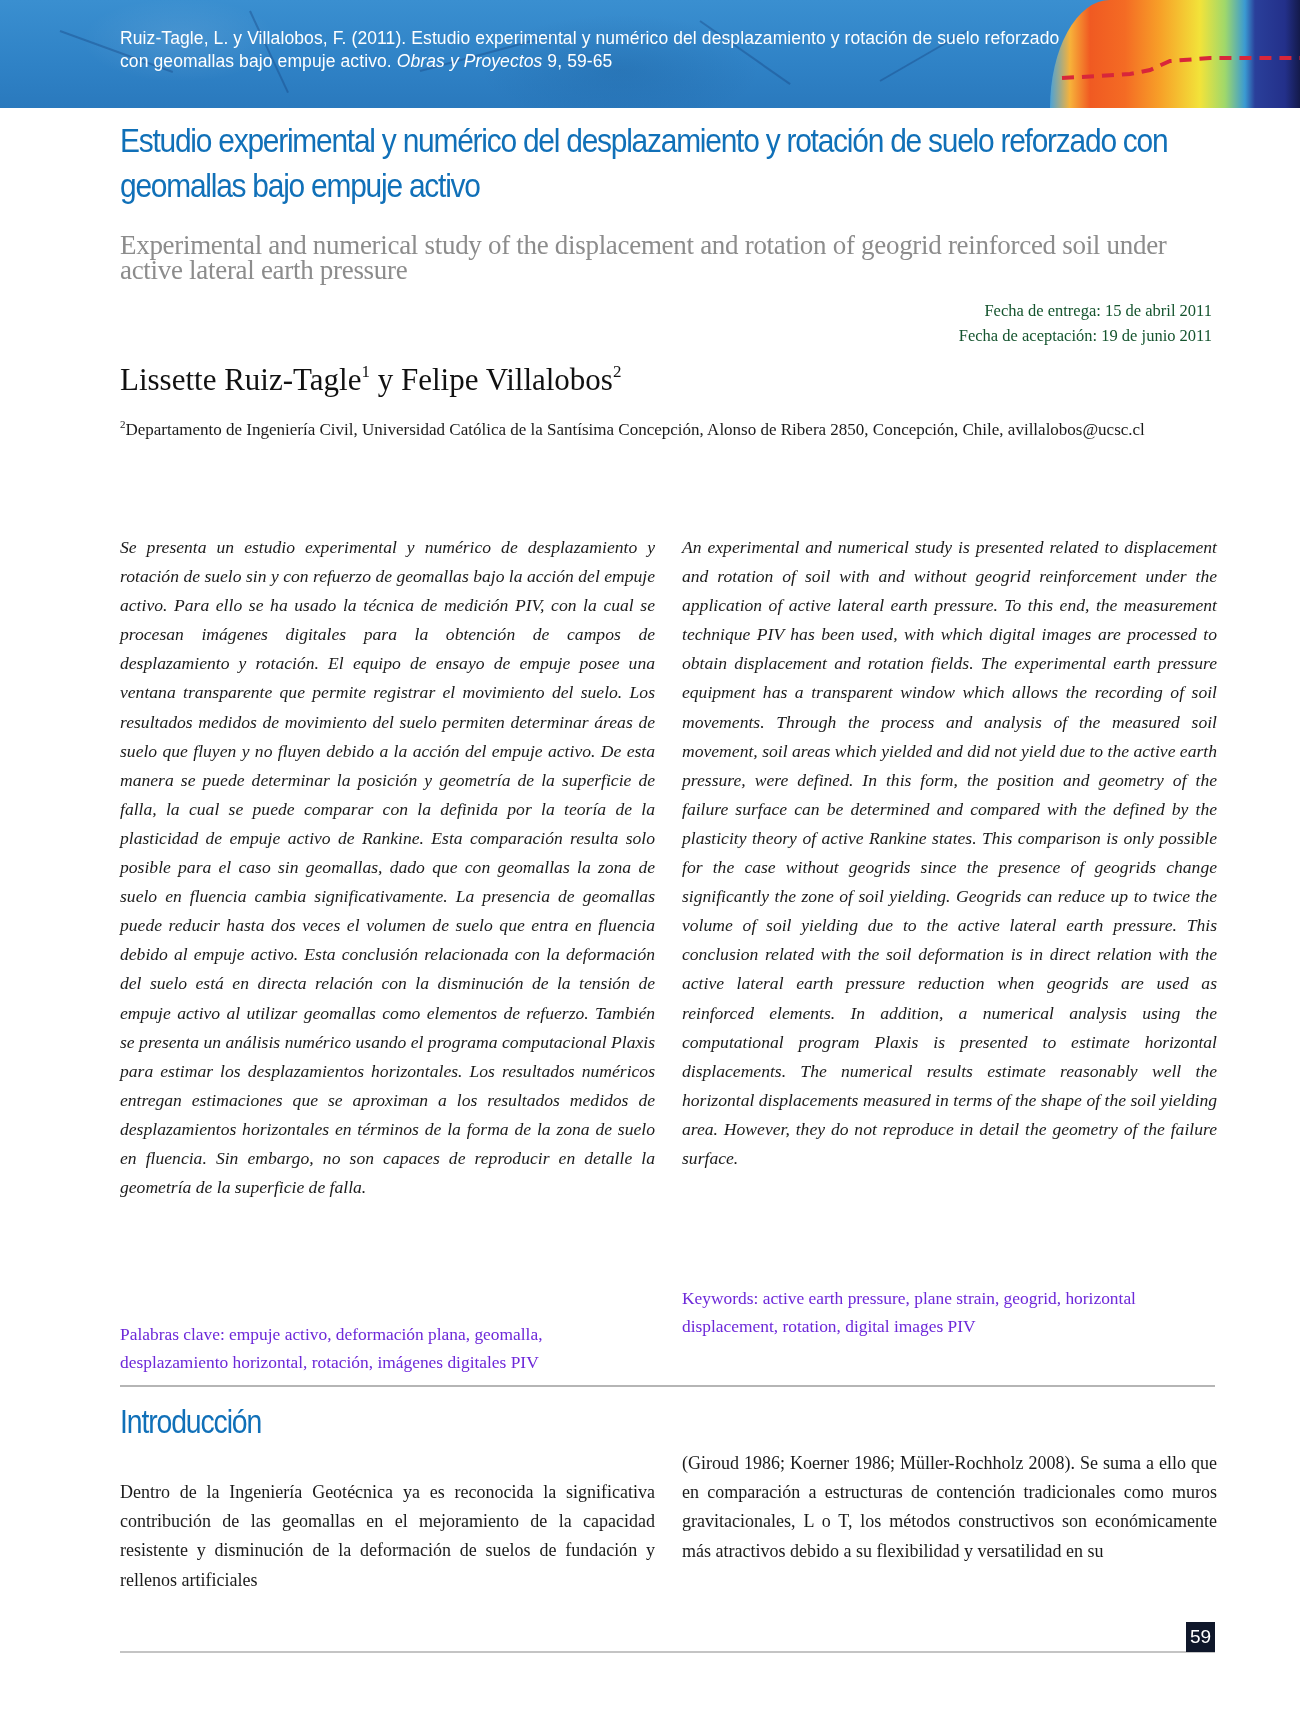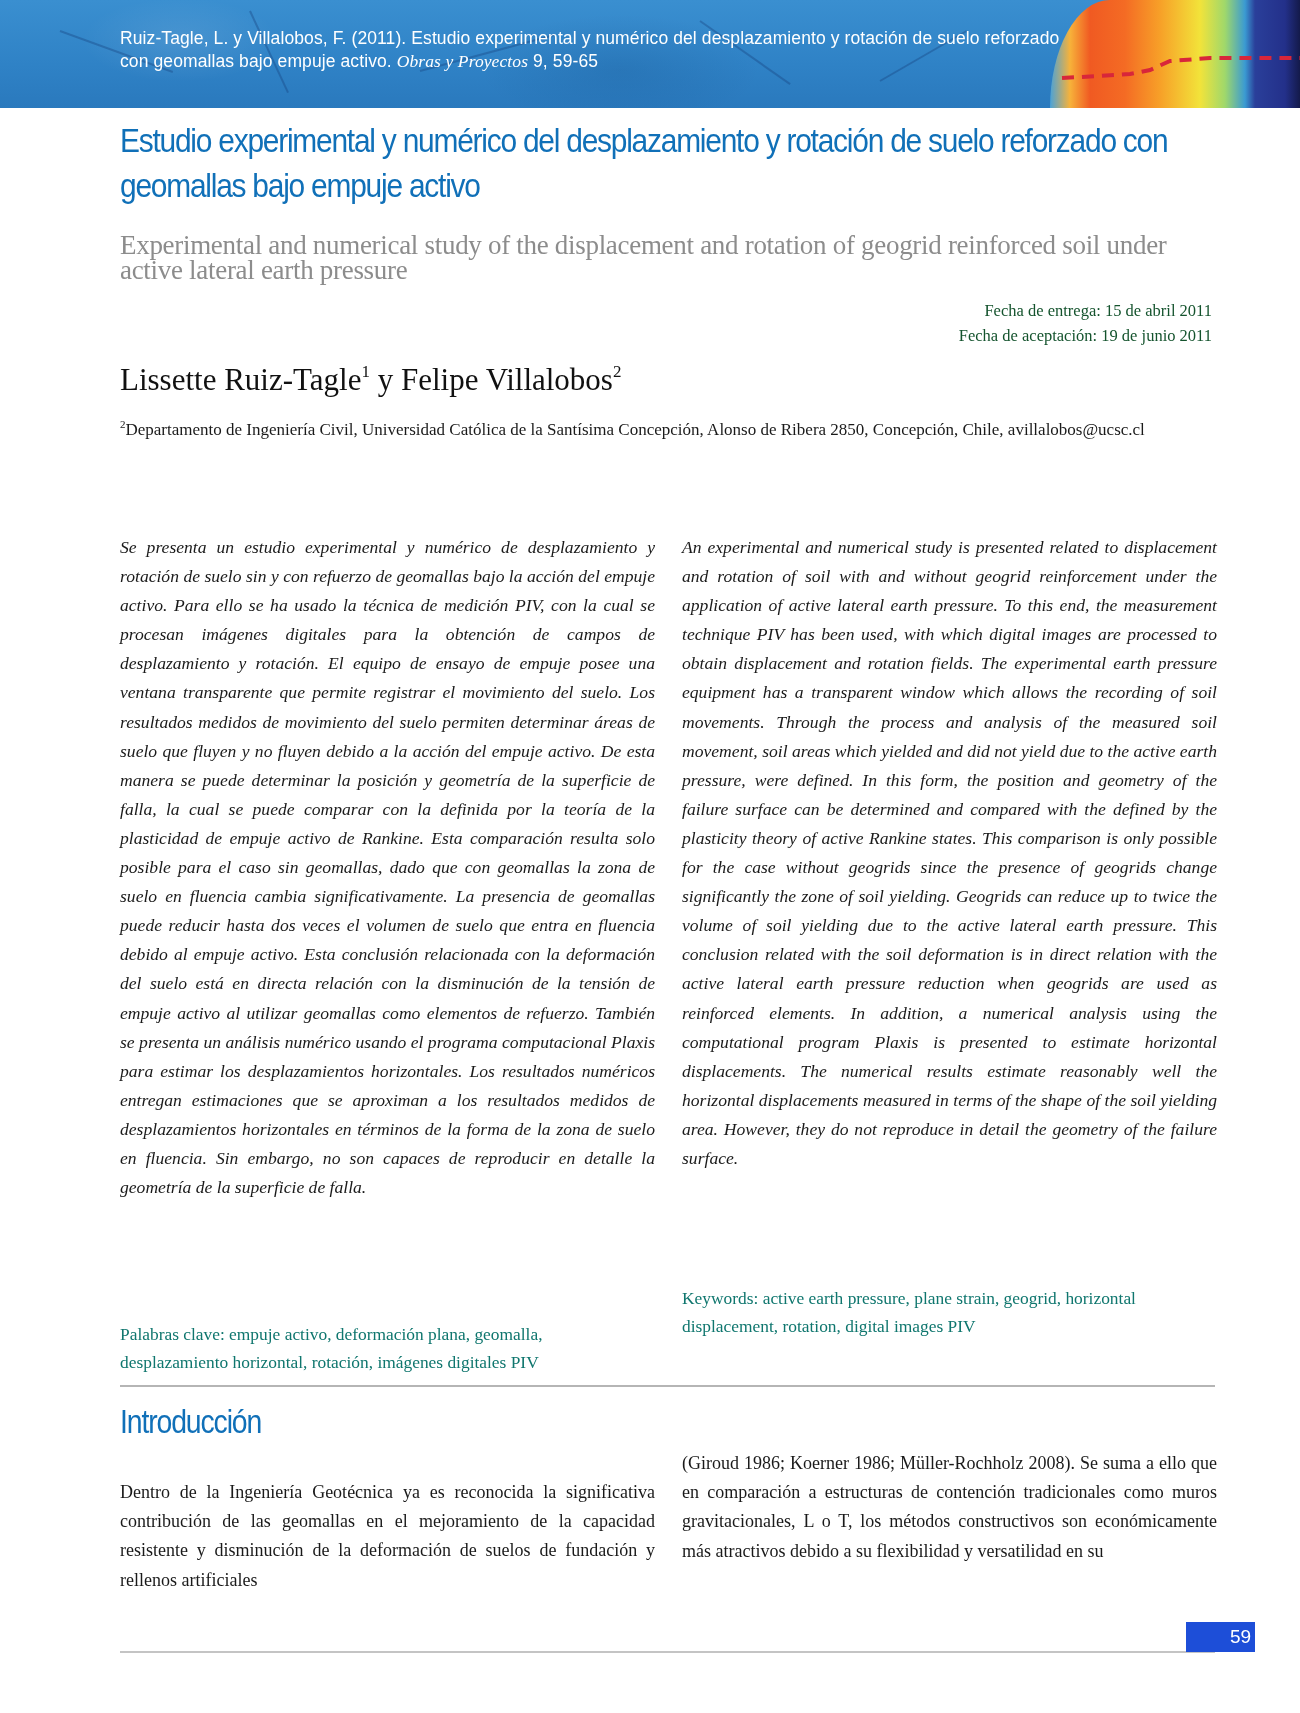--- a/index.html
+++ b/index.html
@@ -29,21 +29,21 @@
   }
   .banner .fail-line {
     position: absolute; left: 1060px; top: 56px; width: 240px; height: 30px;
   }
   .banner-citation {
     position: absolute; left: 120px; top: 27px; width: 960px;
     font-family: "Liberation Sans", "DejaVu Sans", sans-serif;
     font-size: 17.5px; line-height: 23px; color: #ffffff;
     letter-spacing: 0.1px;
   }
-  .banner-citation em { font-style: italic; font-family: Liberation Serif, serif; }
+  .banner-citation em { font-style: italic; }
 
   .title-es {
     position: absolute; left: 120px; top: 118px; width: 1110px;
     font-family: "Liberation Sans", "DejaVu Sans", sans-serif;
     font-size: 34px; line-height: 45px; color: #1070b8;
     letter-spacing: -1.4px; transform: scaleX(0.88); transform-origin: left top;
     width: 1270px;
   }
   .title-en {
     position: absolute; left: 120px; top: 233px; width: 1110px;
@@ -65,21 +65,21 @@
   .affils sup { font-size: 11px; vertical-align: 7px; line-height: 0; }
 
   .col { position: absolute; width: 535px; }
   .col-left { left: 120px; }
   .col-right { left: 682px; }
   .abstract {
     top: 533px; font-style: italic; font-size: 17.6px; line-height: 29.1px;
     text-align: justify; color: #1a1a1a;
   }
   .keywords {
-    font-size: 17.4px; line-height: 28px; color: #0f766e;
+    font-size: 17.4px; line-height: 28px; color: #6d28d9;
   }
   .kw-es { top: 1320px; }
   .kw-en { top: 1284px; }
 
   .divider {
     position: absolute; left: 120px; top: 1385px; width: 1095px; height: 0;
     border-top: 2px solid #b5b5b5;
   }
   .section-heading {
     position: absolute; left: 120px; top: 1400px;
@@ -92,23 +92,23 @@
   }
   .intro-left { top: 1478px; }
   .intro-right { top: 1449px; }
 
   .footer-rule {
     position: absolute; left: 120px; top: 1651px; width: 1095px; height: 0;
     border-top: 2px solid #c4c4c4;
   }
   .page-number {
     position: absolute; left: 1186px; top: 1622px; width: 29px; height: 30px;
-    background: #1d4ed8; color: #fff;
+    background: #0f172a; color: #fff;
     font-family: "Liberation Sans", "DejaVu Sans", sans-serif;
-    font-size: 19px; line-height: 30px; text-align: center; padding-left: 40px;
+    font-size: 19px; line-height: 30px; text-align: center;
   }
 </style>
 </head>
 <body>
 
 <div class="banner">
   <div class="crack" style="left:60px;top:30px;width:120px;transform:rotate(20deg)"></div>
   <div class="crack" style="left:250px;top:10px;width:90px;transform:rotate(65deg)"></div>
   <div class="crack" style="left:420px;top:70px;width:140px;transform:rotate(-15deg)"></div>
   <div class="crack" style="left:700px;top:20px;width:110px;transform:rotate(35deg)"></div>

